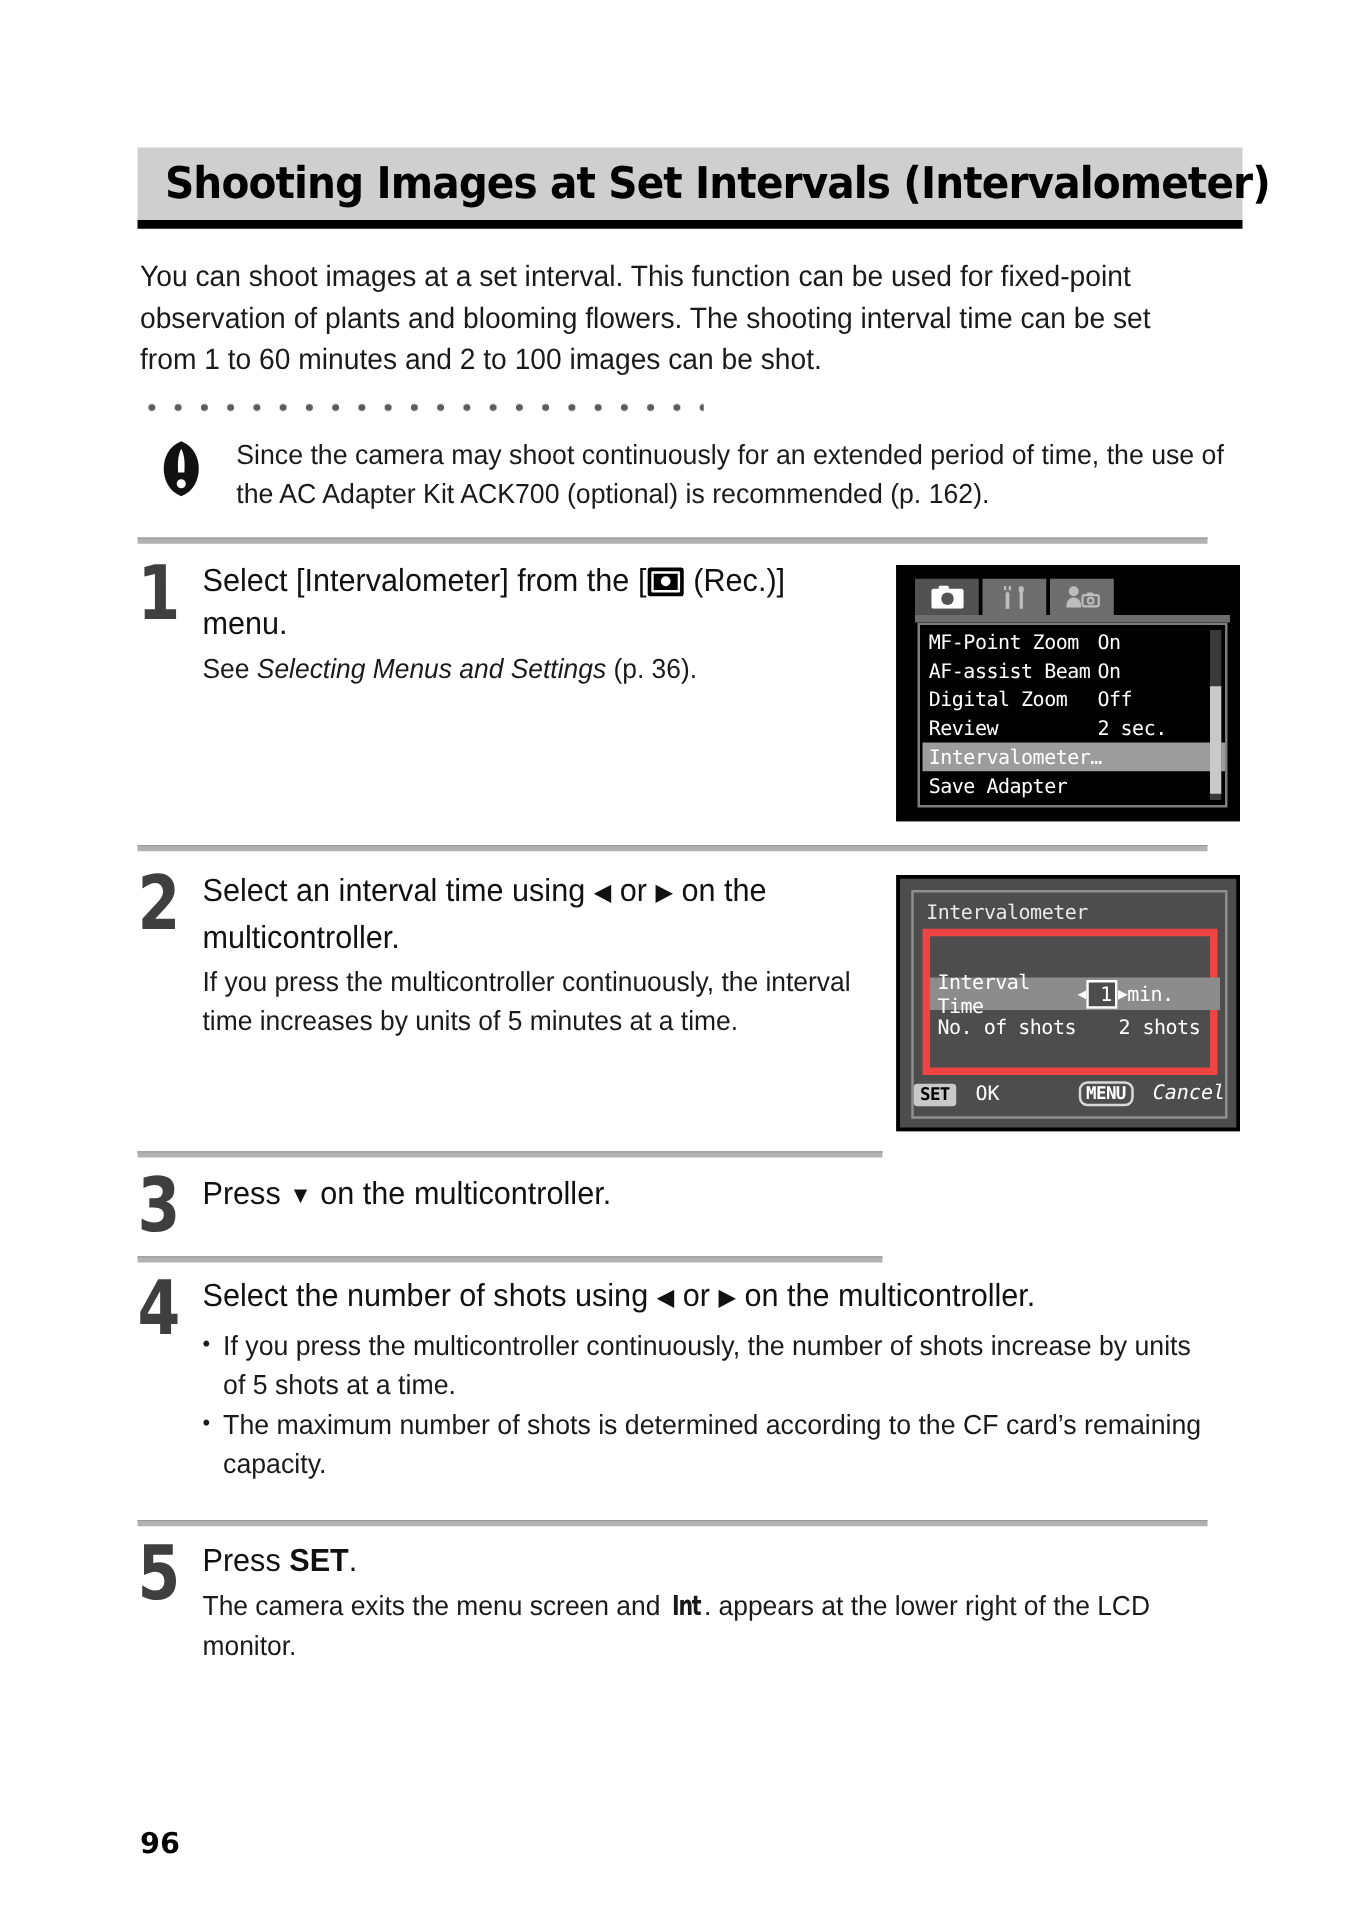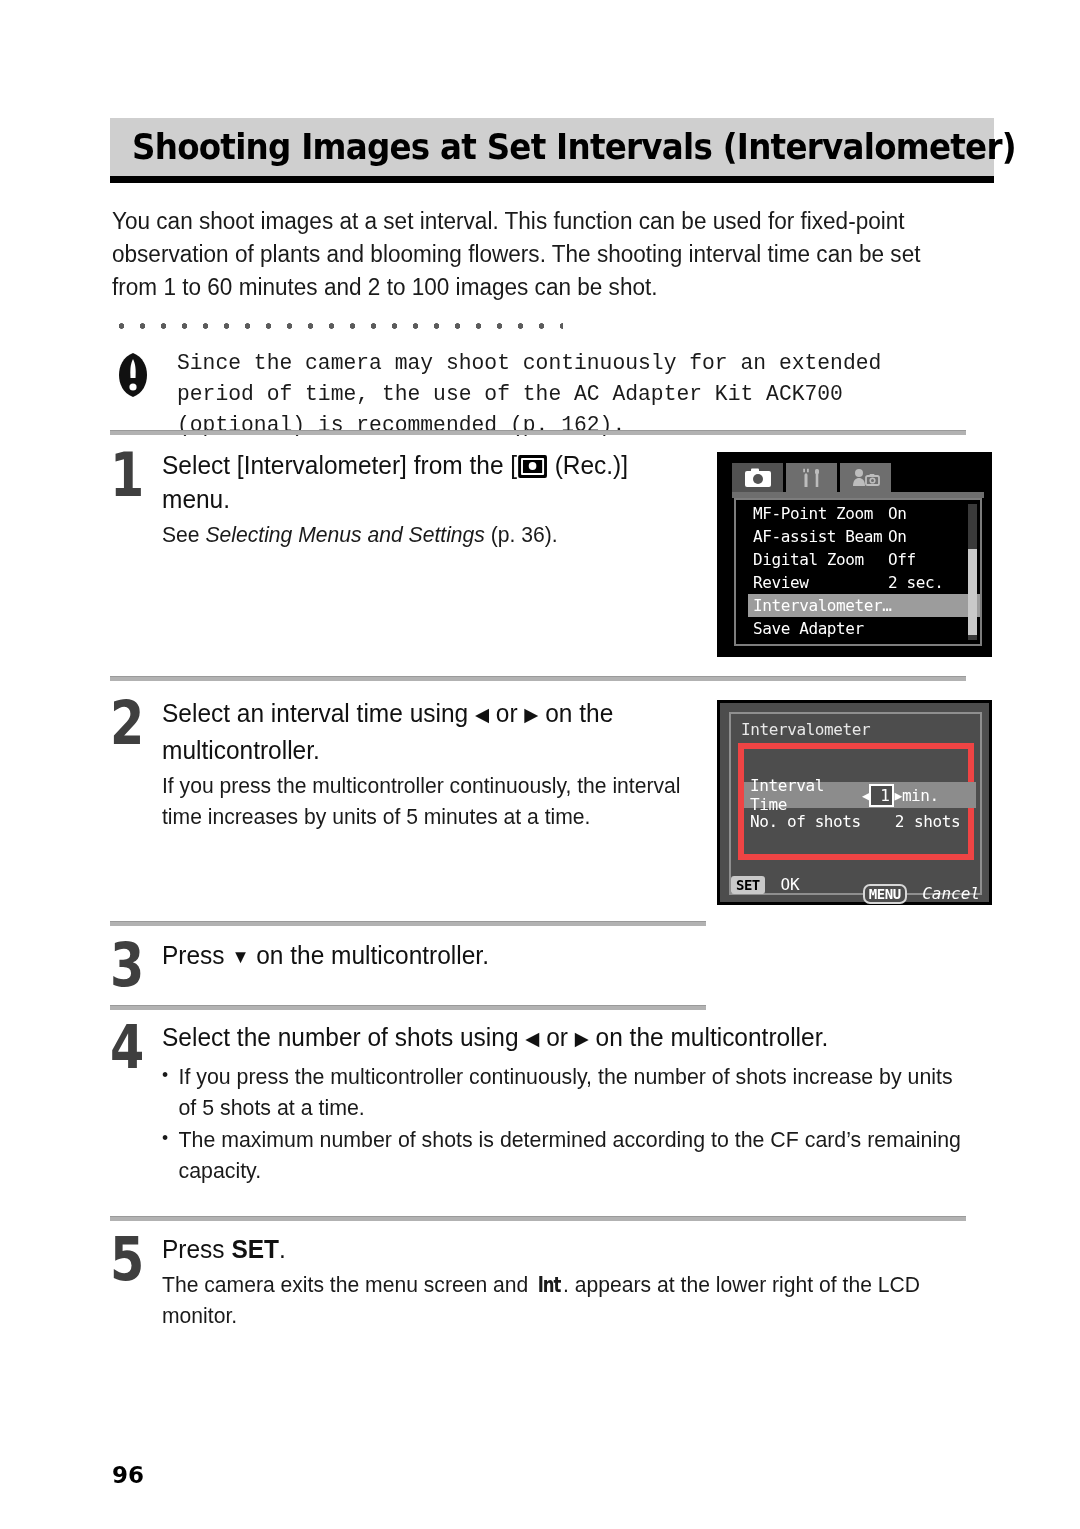--- a/index.html
+++ b/index.html
@@ -76,24 +76,23 @@
     height: 8px;
     background-image: radial-gradient(circle, #5c5c5c 2.6px, rgba(0,0,0,0) 3px);
     background-size: 21px 8px;
     background-repeat: repeat-x;
     background-position: 0 50%;
   }
 
   
   .caution {
     position: absolute;
-    left: 110px;
+    left: 122px;
     top: 348px;
     width: 884px;
-    font-family: Liberation Mono, monospace;
   }
   .caution-icon {
     position: absolute;
     left: 0px;
     top: 4px;
     width: 46px;
     height: 46px;
   }
   .caution-text {
     margin-left: 67px;
@@ -254,21 +253,21 @@
   }
   .menu-list {
     position: absolute;
     left: 14px;
     top: 43px;
     width: 248px;
     height: 148px;
     background: #000;
     border: 2px solid #7d7d7d;
     box-sizing: border-box;
-    padding: 2px 0 0 12px;
+    padding: 2px 0 0 2px;
   }
   .menu-row {
     height: 23px;
     display: flex;
     align-items: center;
     color: #ffffff;
     font-size: 16px;
     letter-spacing: -0.4px;
     padding-left: 5px;
     box-sizing: border-box;
@@ -379,21 +378,20 @@
   .key-menu {
     display: inline-block;
     background: #4d4d4d;
     color: #ffffff;
     font-weight: bold;
     font-size: 14px;
     padding: 0px 4px;
     border: 2px solid #d8d8d8;
     border-radius: 7px;
     letter-spacing: -0.5px;
-    margin-top: 20px;
   }
 
   
   .page-number {
     position: absolute;
     left: 112px;
     top: 1462px;
     font-family: "DejaVu Sans", sans-serif;
     font-weight: bold;
     font-size: 23px;

